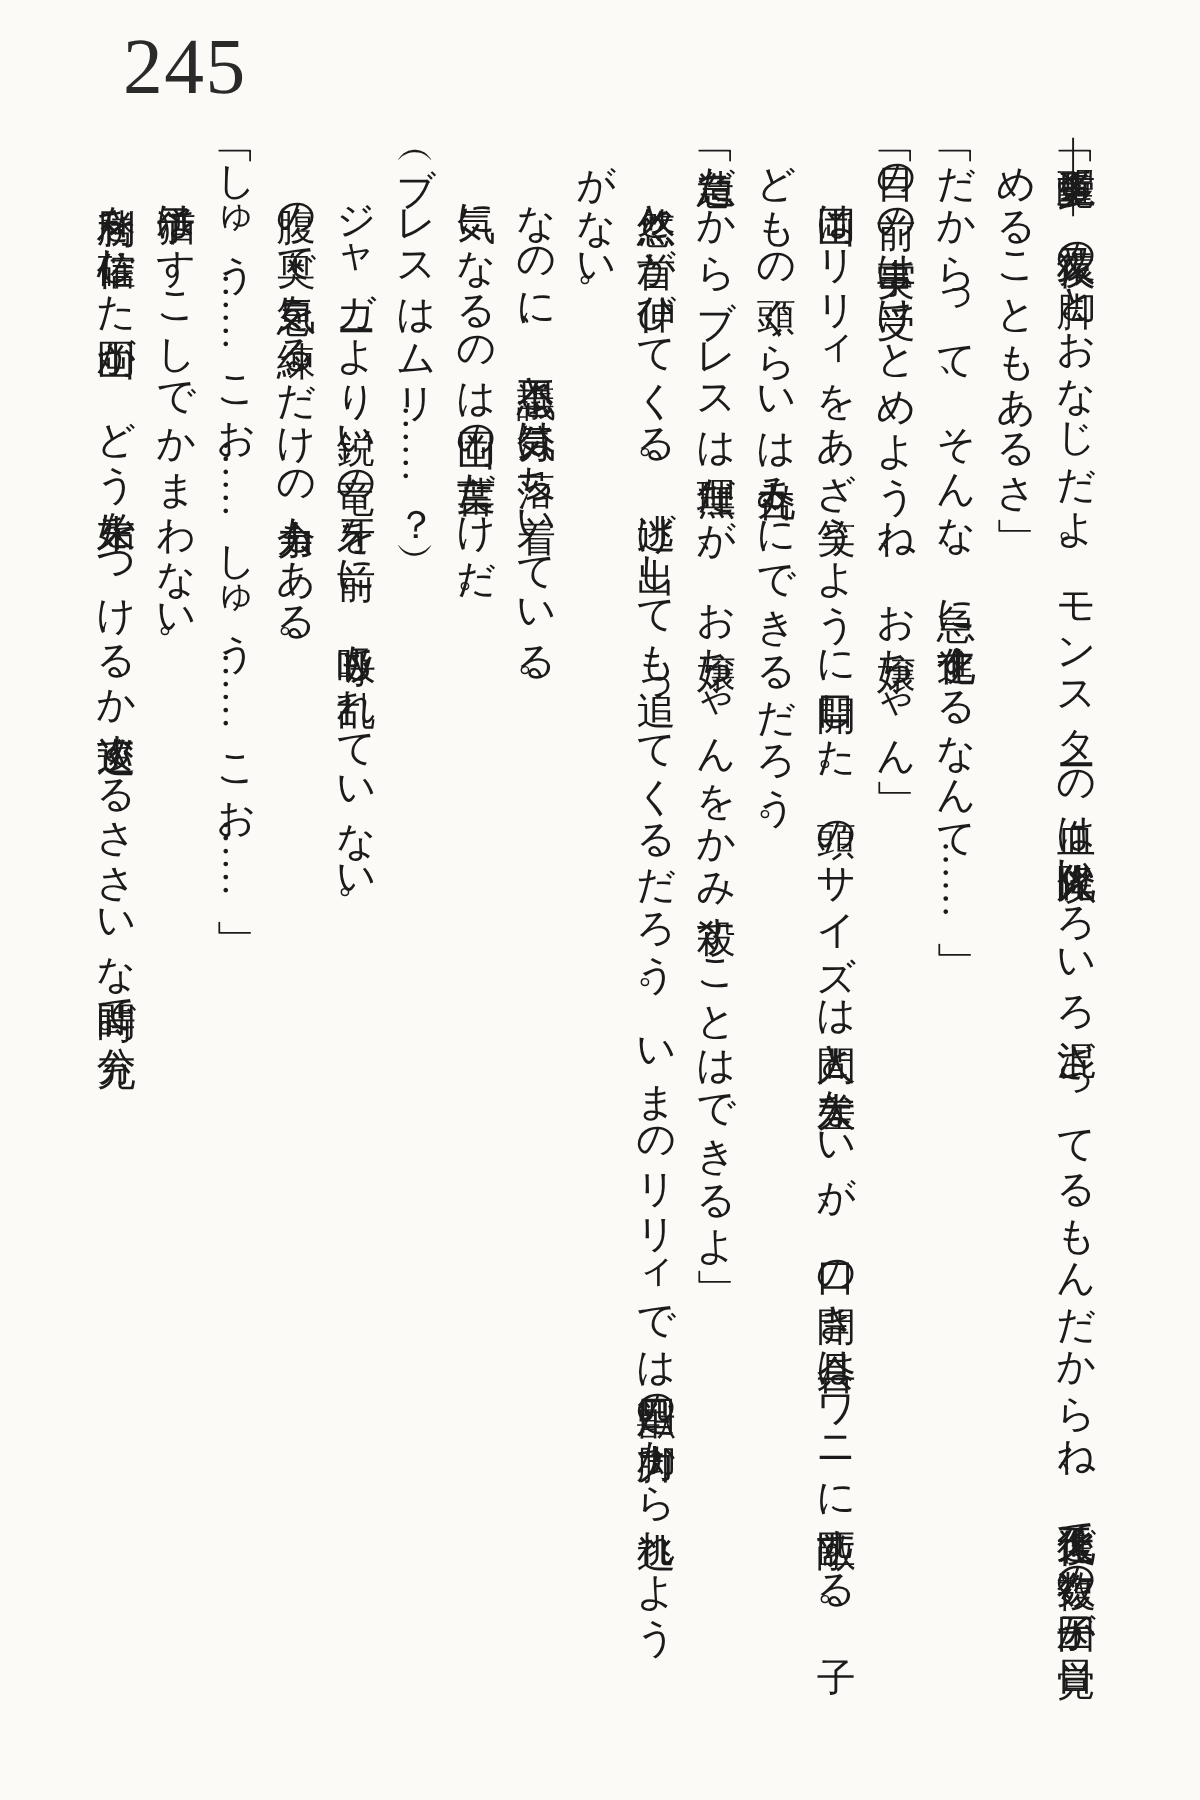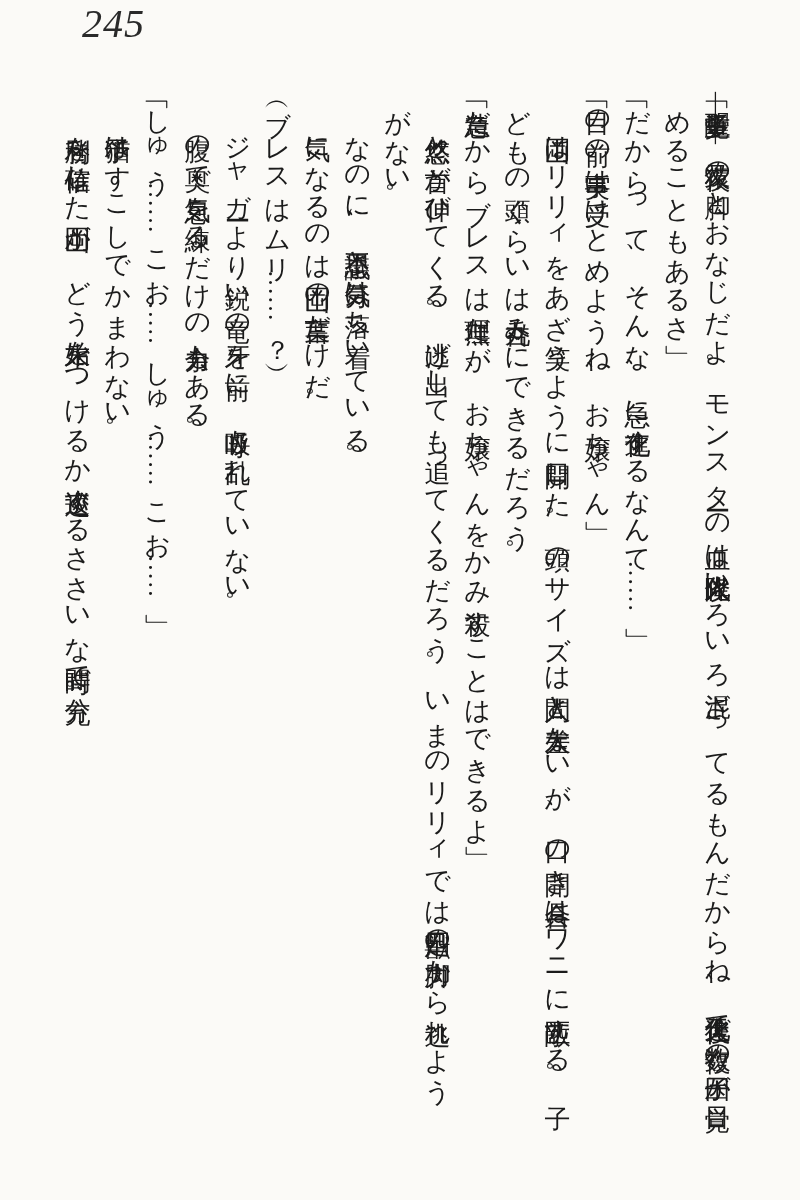--- a/index.html
+++ b/index.html
@@ -12,24 +12,23 @@
     position: relative;
     overflow: hidden;
     font-family: "Liberation Serif", "DejaVu Serif", serif;
   }
   .page {
     position: absolute;
     inset: 0;
   }
   .page-number {
     position: absolute;
-    top: 4px;
+    top: 19px;
     left: 82px;
-    font-size: 40px;
-    font-style: italic;
+    font-size: 53px;
     letter-spacing: 1px;
     line-height: 1;
   }
   .text-block {
     position: absolute;
     top: 92px;
     right: 63px;
     width: 680px;
     height: 1002px;
     writing-mode: vertical-rl;

